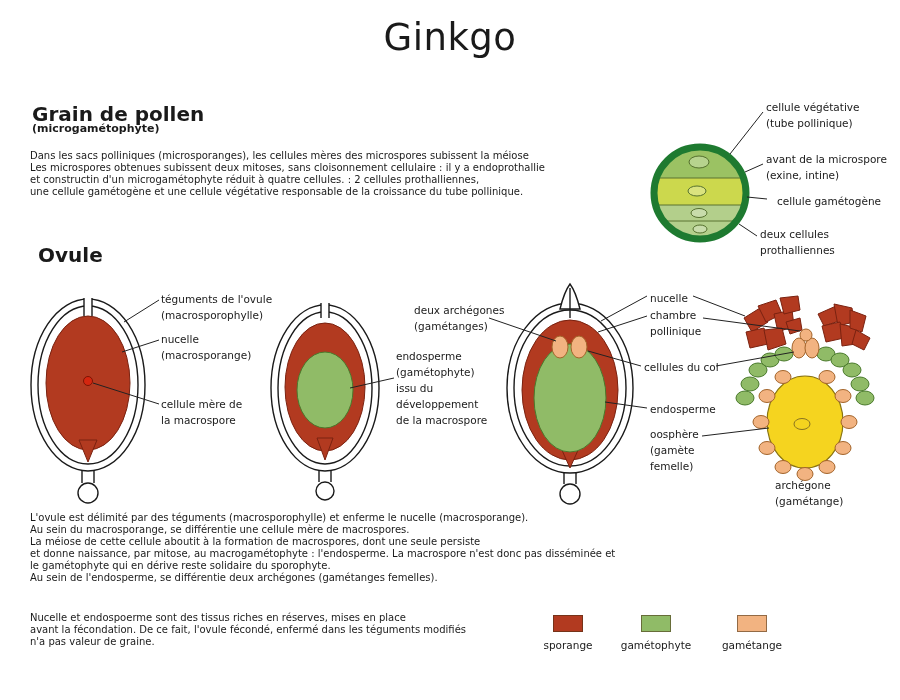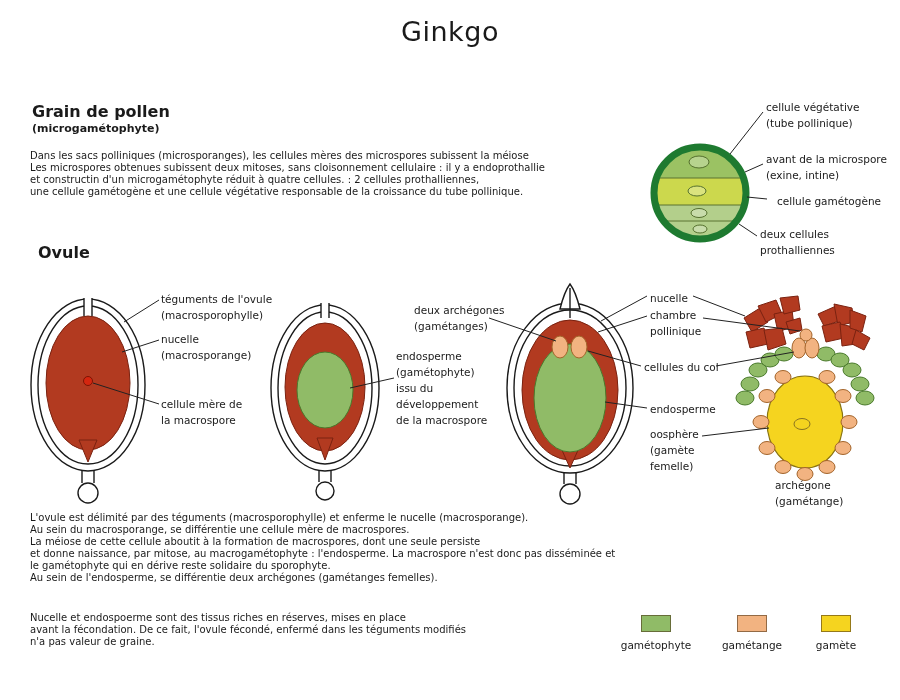--- a/index.html
+++ b/index.html
@@ -1,20 +1,20 @@
 <!DOCTYPE html>
 <html style="--sporange: #b23a20; --gametophyte: #90bb67; --gametange: #f2b381; --gamete: #f5d41f; --pollen_ring: #1e7a30; --pollen_body: #a8c878; --pollen_top: #9bc263; --pollen_band: #ccd84d; --pollen_bottom: #b3cf8b;"><head>
 <meta charset="utf-8">
 <style>
   * { margin:0; padding:0; box-sizing:border-box; }
   html,body { width:900px; height:700px; background:#ffffff; font-family:"DejaVu Sans",sans-serif; color:#1a1a1a; }
   .canvas { position:relative; width:900px; height:700px; background:#fff; overflow:hidden; }
   svg.art { position:absolute; left:0; top:0; }
-  .title { position:absolute; left:0; top:16px; width:100%; text-align:center; font-size:27px; letter-spacing:.5px; }
-  .heading { position:absolute; font-size:16px; font-weight:bold; }
+  .title { position:absolute; left:0; top:16px; width:100%; text-align:center; font-size:37px; letter-spacing:.5px; }
+  .heading { position:absolute; font-size:20px; font-weight:bold; }
   .subheading { position:absolute; font-size:11px; font-weight:bold; }
   .para { position:absolute; font-size:10px; line-height:12px; white-space:pre-line; }
   .lbl { position:absolute; font-size:10.5px; line-height:16px; white-space:pre-line; }
   .legend-item { position:absolute; width:90px; text-align:center; }
   .swatch { width:30px; height:17px; margin:0 auto; border:1px solid rgba(70,45,20,.55); }
   .legend-label { margin-top:7px; font-size:10.5px; }
 
   
   .outline { fill:#fff; stroke:#1a1a1a; stroke-width:1.4; }
   .stalk { stroke:#1a1a1a; stroke-width:1.4; fill:none; }
@@ -211,26 +211,26 @@
   <div class="para" style="left:30px; top:612px; width:480px;">Nucelle et endospoerme sont des tissus riches en réserves, mises en place
 avant la fécondation. De ce fait, l'ovule fécondé, enfermé dans les téguments modifiés
 n'a pas valeur de graine.</div>
   <div class="para" style="left:30px; top:512px; width:680px;">L'ovule est délimité par des téguments (macrosporophylle) et enferme le nucelle (macrosporange).
 Au sein du macrosporange, se différentie une cellule mère de macrospores.
 La méiose de cette cellule aboutit à la formation de macrospores, dont une seule persiste
 et donne naissance, par mitose, au macrogamétophyte : l'endosperme. La macrospore n'est donc pas disséminée et
 le gamétophyte qui en dérive reste solidaire du sporophyte.
 Au sein de l'endosperme, se différentie deux archégones (gamétanges femelles).</div>
 
+  <div class="legend-item" style="left:523px; top:615px;">
+    <div class="swatch" style="background:var(--sporange);"></div>
+    <div class="legend-label">sporange</div>
+  </div>
   <div class="legend-item" style="left:611px; top:615px;">
     <div class="swatch" style="background:var(--gametophyte);"></div>
     <div class="legend-label">gamétophyte</div>
   </div>
   <div class="legend-item" style="left:707px; top:615px;">
     <div class="swatch" style="background:var(--gametange);"></div>
     <div class="legend-label">gamétange</div>
   </div>
-  <div class="legend-item" style="left:791px; top:615px;">
-    <div class="swatch" style="background:var(--gamete);"></div>
-    <div class="legend-label">gamète</div>
-  </div>
 
 </div>
 
 </body></html>

